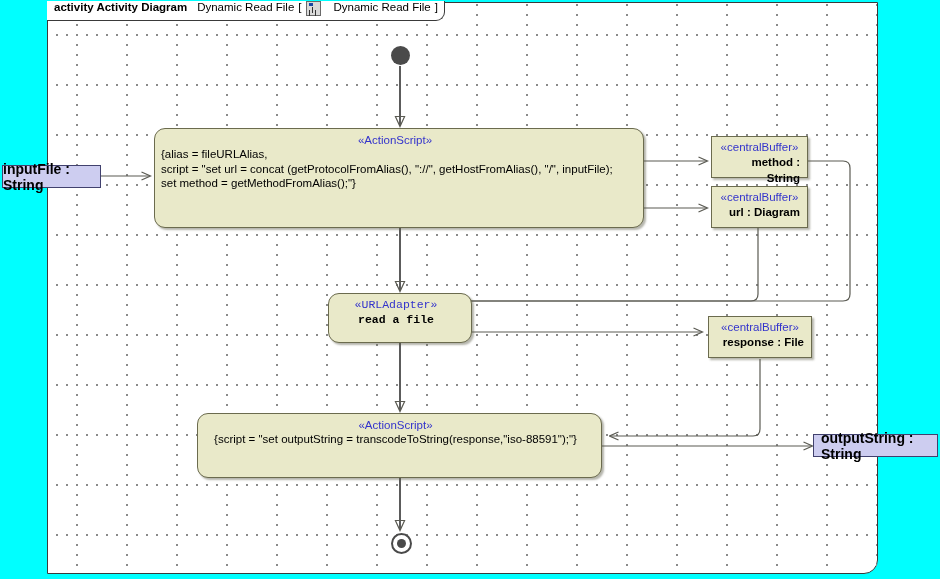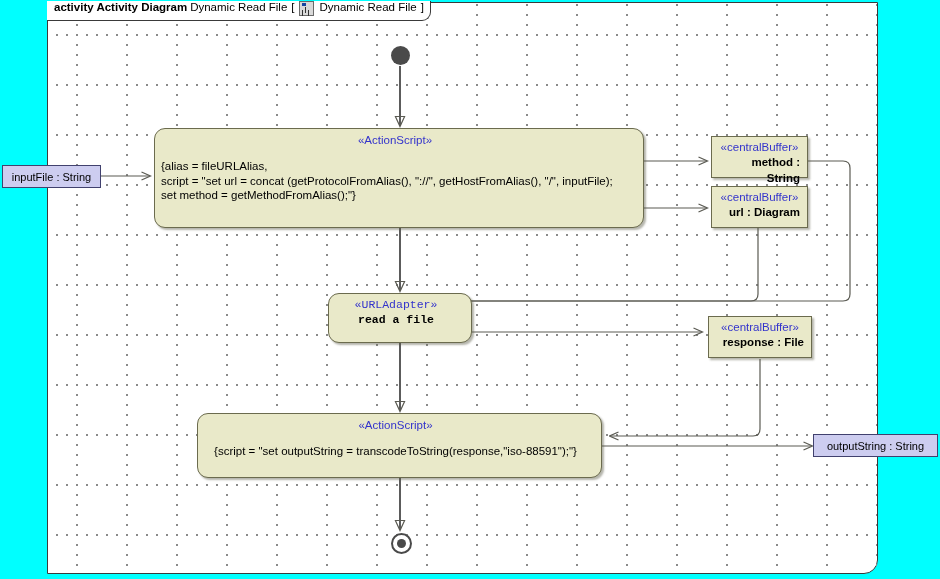--- a/index.html
+++ b/index.html
@@ -49,21 +49,21 @@
     box-sizing:border-box;
     display:flex;align-items:flex-start;
     padding:0 6px 0 7px;
     font-size:11.5px;
     color:#000;
     white-space:nowrap;
     border-bottom-right-radius:9px;
     z-index:6;
   }
   .frame-title .kw{font-weight:bold;}
-  .frame-title .nm{font-weight:normal;margin-left:3px;}
+  .frame-title .nm{font-weight:normal;margin-left:10px;}
   .frame-title .brk{margin-left:4px;}
   .tb-icon{
     display:inline-block;width:13px;height:13px;
     margin:0 3px 0 4px;
     border:1px solid #6a6a6a;
     background:#d9d9d9;
     position:relative;
     vertical-align:middle;
     flex:0 0 auto;
   }
@@ -101,37 +101,37 @@
     font-size:11.5px;
     text-align:center;
     color:#000;
     line-height:15px;
   }
   .body-text{
     font-size:11.5px;
     color:#000;
     line-height:14.5px;
     text-align:left;
-    margin-top:12px;
+    margin-top:0;
     white-space:pre;
   }
   .buffer{
     text-align:center;
     padding:3px 7px 18px 7px;
   }
   .buffer .title{line-height:16px;text-align:right;}
 
   
   .pin{
     position:absolute;
     background:#cdcdf0;
     border:1px solid #41416e;
     box-sizing:border-box;
-    font-weight:normal;
-    font-size:11px;
+    font-weight:bold;
+    font-size:14px;
     color:#000;
     display:flex;align-items:center;justify-content:center;
     z-index:7;
   }
 
   
   .initial{
     position:absolute;
     width:19px;height:19px;border-radius:50%;
     background:#4a4a4a;
@@ -249,21 +249,21 @@
 
   <div class="node buffer" style="left:708px;top:316px;width:104px;height:42px;">
     <div class="stereo">«centralBuffer»</div>
     <div class="title">response : File</div>
   </div>
 
   <div class="pin" style="left:2px;top:165px;width:99px;height:23px;">
     <span>inputFile : String</span>
   </div>
 
-  <div class="pin" style="left:813px;top:434px;width:125px;height:23px;">
+  <div class="pin" style="left:813px;top:434px;width:125px;height:23px;padding-left:7px;">
     <span>outputString : String</span>
   </div>
 
   <div class="final-outer" style="left:391px;top:533px;">
     <div class="final-inner"></div>
   </div>
 
 </div>
 
 </body></html>

